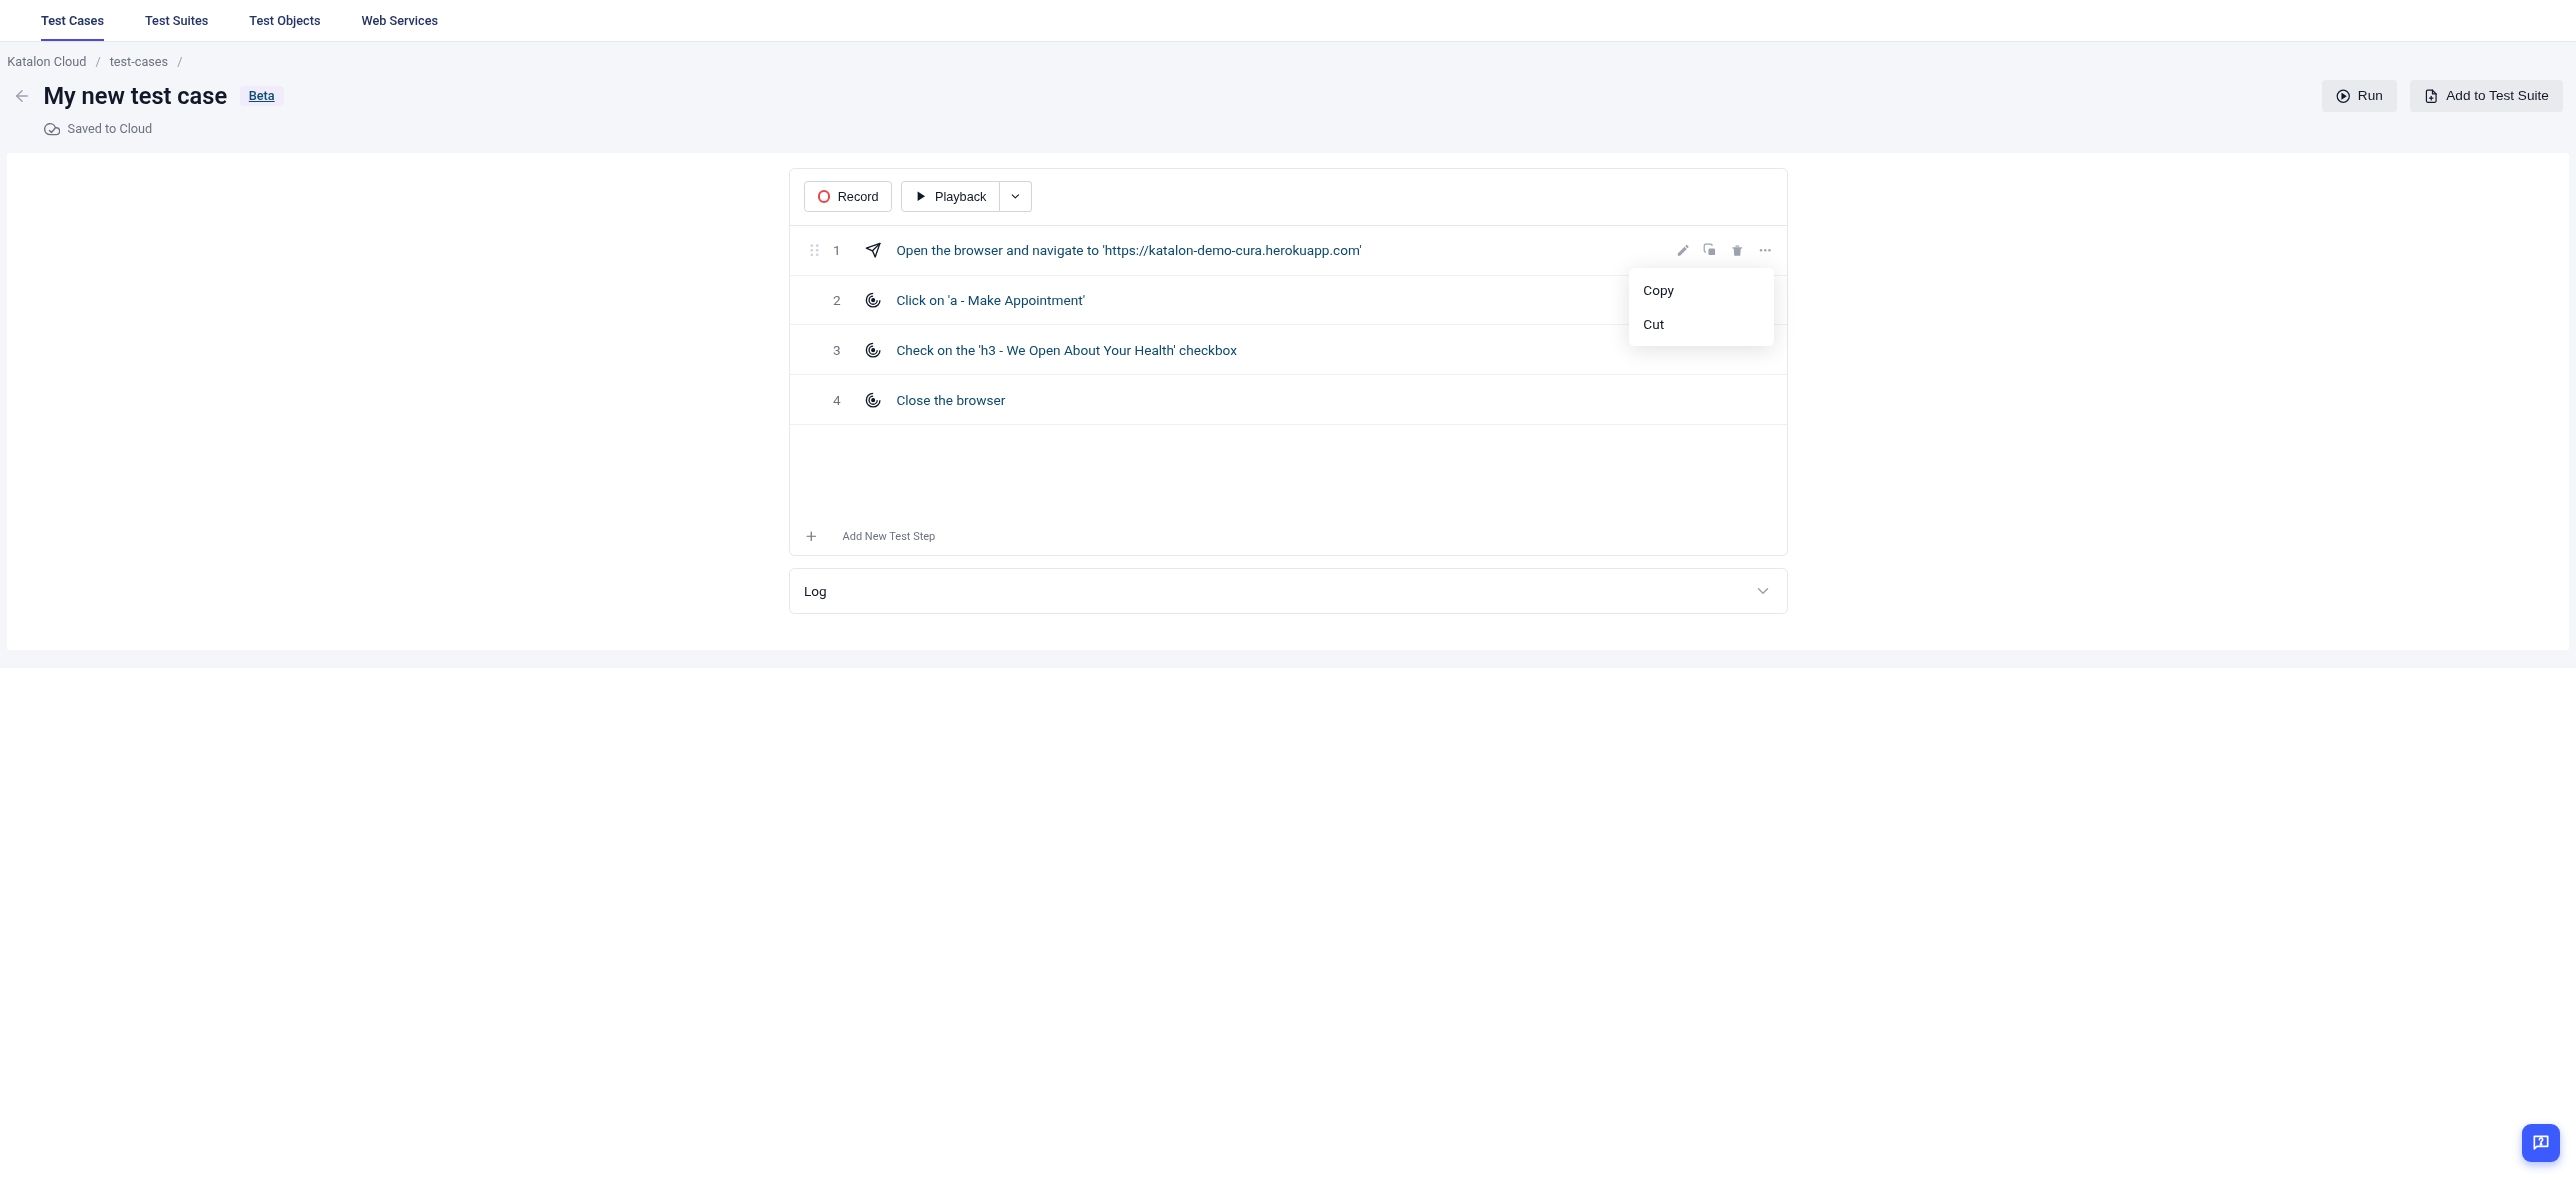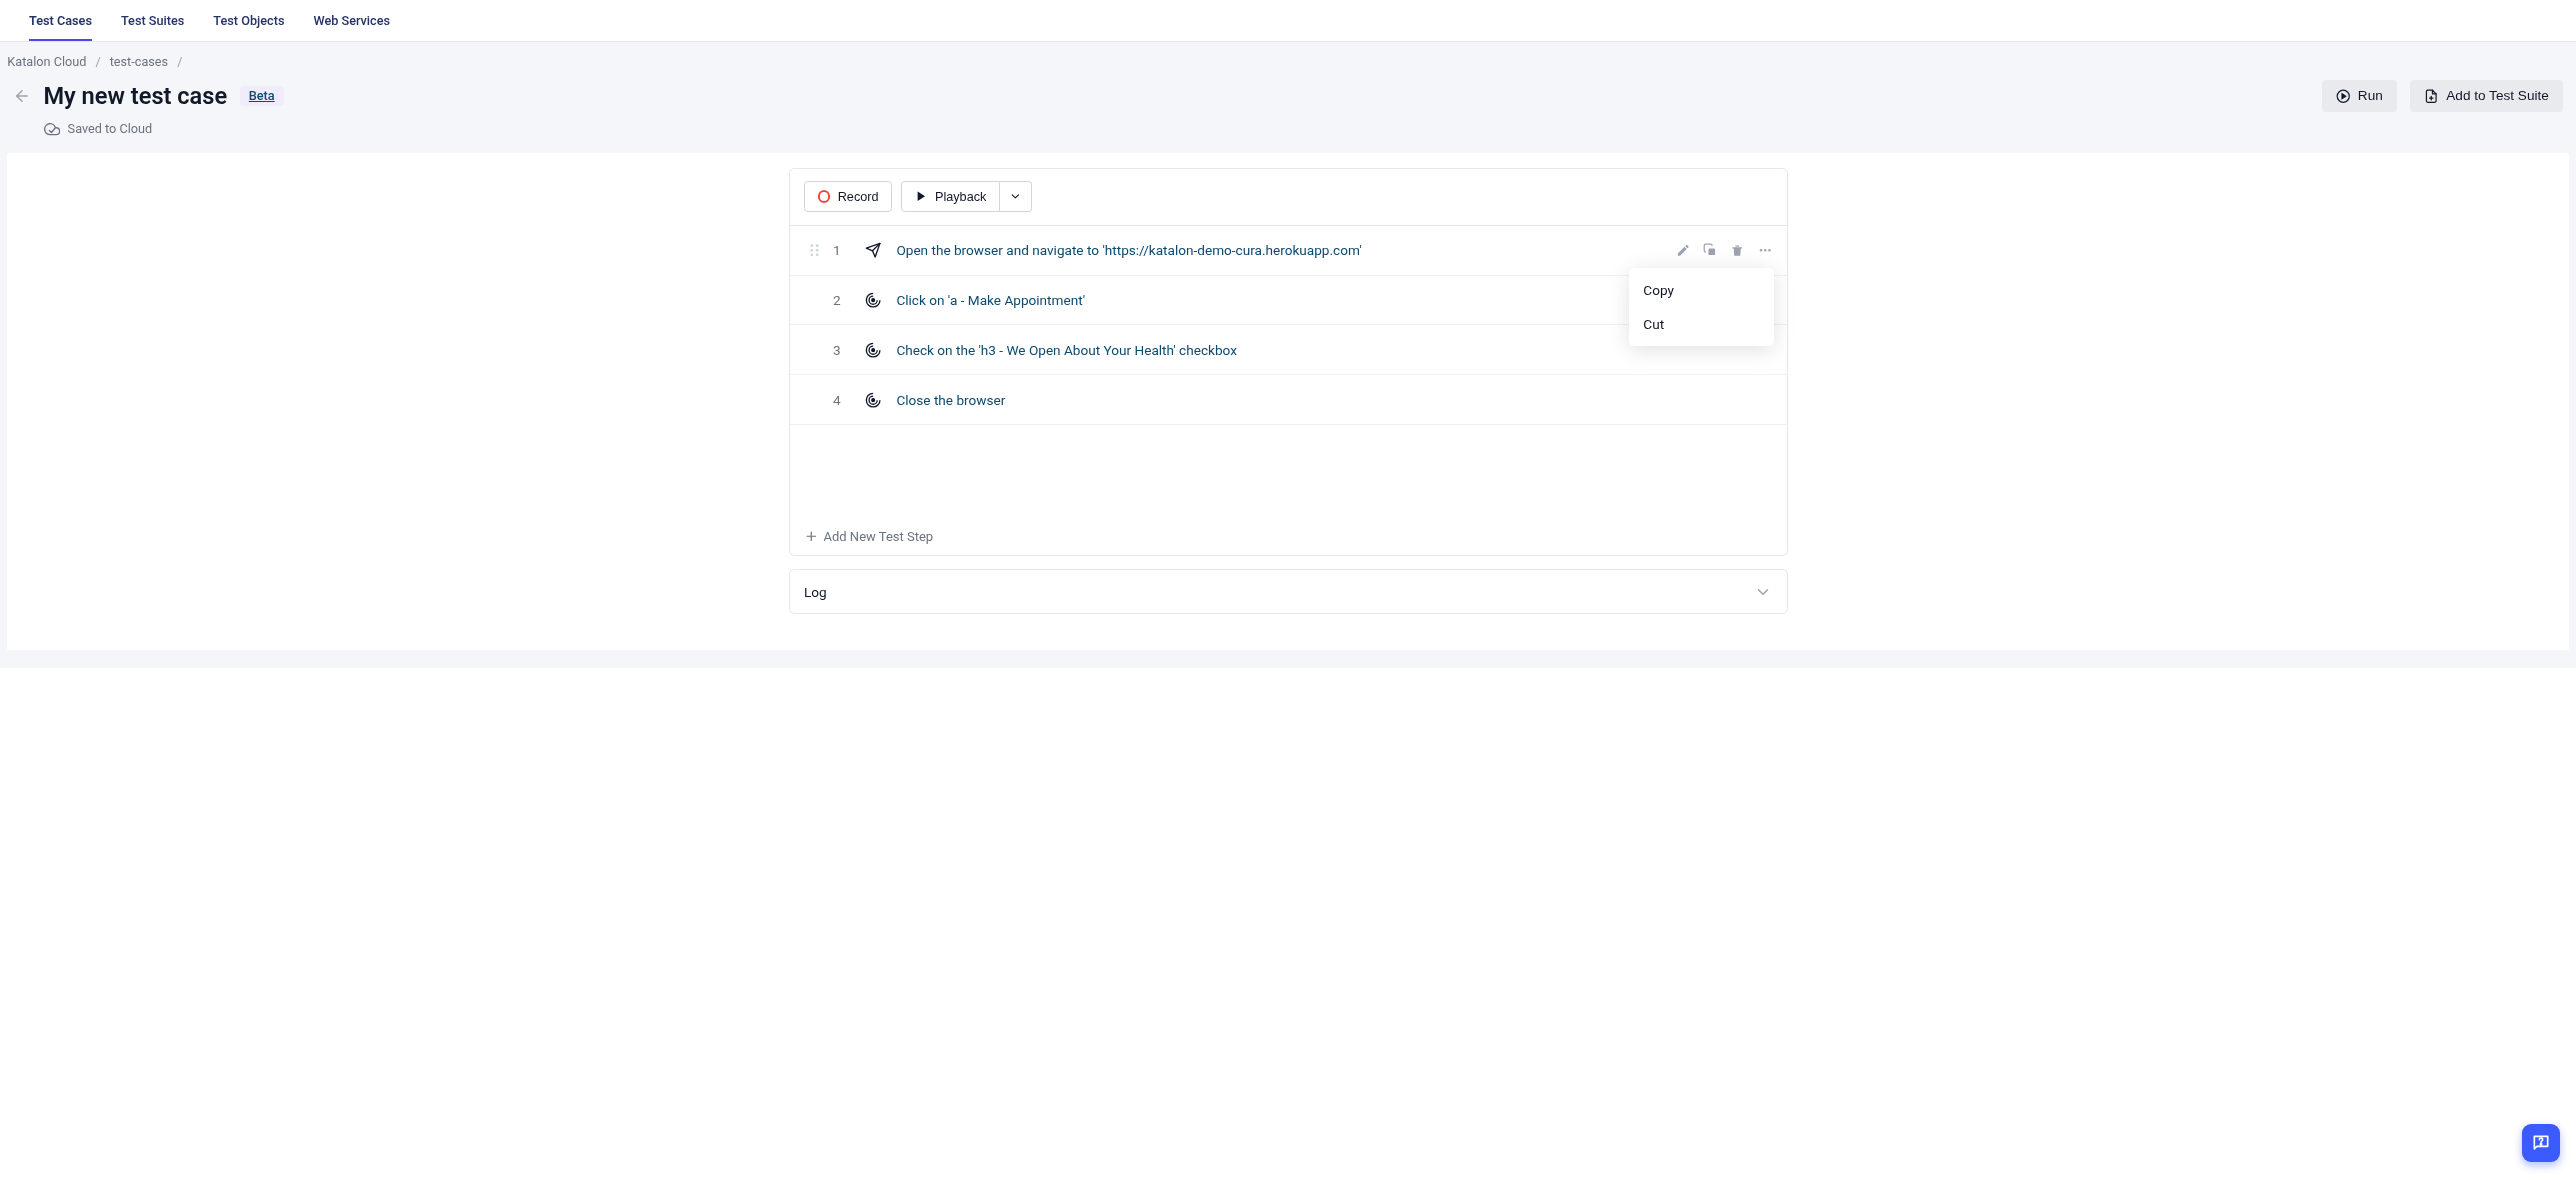--- a/index.html
+++ b/index.html
@@ -15,20 +15,21 @@
     padding: 0 29px;
     border-bottom: 0.9px solid #e5e7eb;
     background: #fff;
   }
   .tab {
     padding: 12.7px 0 11px 0;
     color: #253368;
     font-weight: 500;
     cursor: pointer;
     border-bottom: 2.7px solid transparent;
+    margin-left: 12px;
   }
   .tab.active {
     font-weight: 600;
     border-bottom-color: #4f46e5;
   }
   .page-bg {
     background: #f5f6f9;
     padding: 0 0 18px 0;
   }
   .breadcrumb {
@@ -193,25 +194,25 @@
     z-index: 20;
   }
   .context-item {
     padding: 9px 14.5px;
     font-size: 13.6px;
     color: #111827;
     cursor: pointer;
   }
   .add-step {
     display: flex;
-    align-items: flex-start;
-    gap: 5px;
+    align-items: center;
+    gap: 24px;
     padding: 22px 14.5px 11px 14.5px;
     color: #6b7280;
-    font-size: 13px;
+    font-size: 11px;
     cursor: pointer;
   }
   .log-panel {
     width: 999px;
     margin: 12.7px auto 0 auto;
     border: 0.9px solid #e5e7eb;
     border-radius: 5.4px;
     background: #fff;
     display: flex;
     align-items: center;

